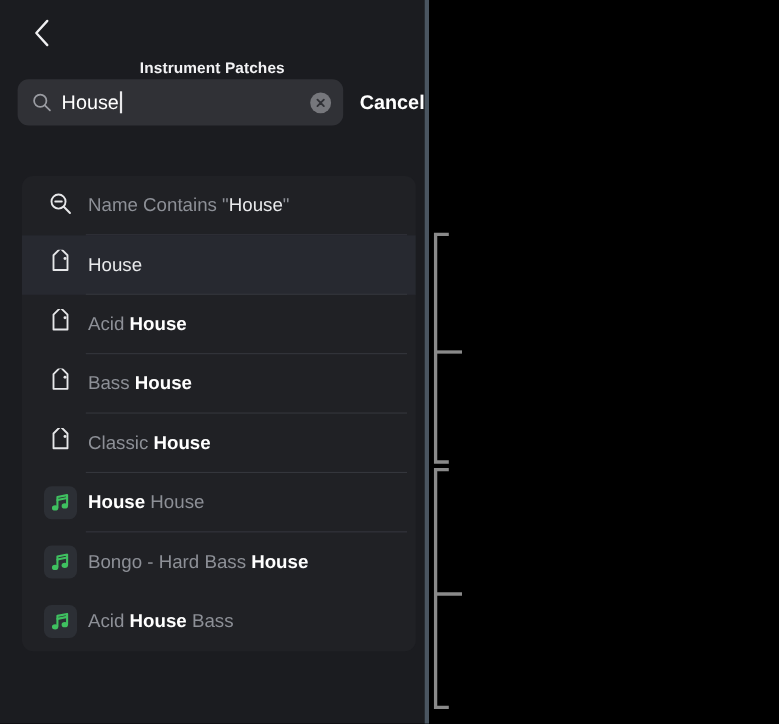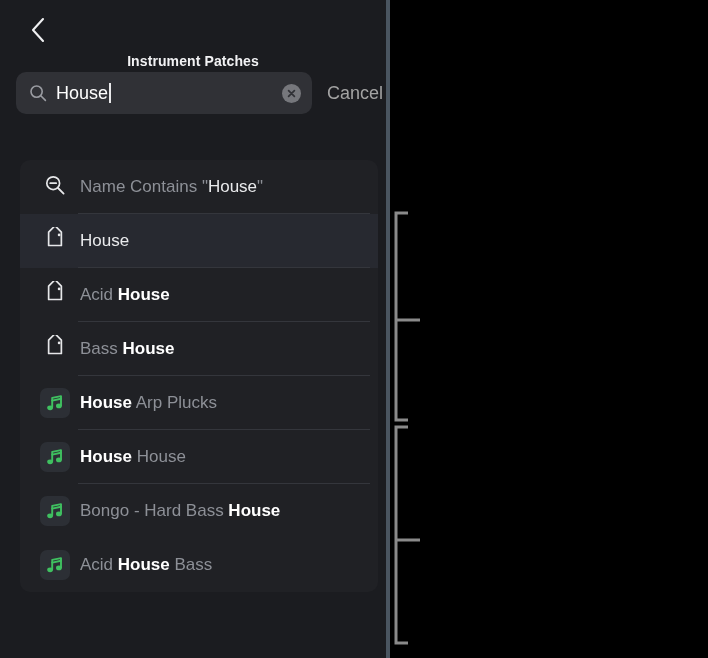--- a/index.html
+++ b/index.html
@@ -120,24 +120,25 @@
     border-radius: 50%;
     background: #76777c;
     margin-right: 11px;
     flex: none;
     display: flex;
     align-items: center;
     justify-content: center;
   }
   .cancel-btn {
     margin-left: 15px;
-    color: #a3a3a3;
+    color: #ffffff;
     font-size: 18px;
     white-space: nowrap;
     flex: none;
+    font-weight: bold;
   }
 
   
   .list {
     position: absolute;
     left: 20px;
     top: 160px;
     width: 358px;
     background: #202125;
     border-radius: 10px;
@@ -282,70 +283,66 @@
           <span><svg width="24" height="24" viewBox="0 0 24 24" fill="none" xmlns="http://www.w3.org/2000/svg">
               <path d="M12.4 2.6 L21.4 2.6 L21.4 11.6 L11.9 21.1 L2.9 12.1 Z" stroke="#e6e7e9" stroke-width="1.7" stroke-linejoin="round" transform="rotate(-45 12 12)"></path>
               <circle cx="16.1" cy="7.9" r="1.35" fill="#e6e7e9"></circle>
             </svg></span>
         </div>
         <div class="row-label"><span>Bass </span><b>House</b><span></span></div>
         <div class="sep"></div>
       </div>
       <div class="row">
         <div class="row-icon">
+          <span><svg width="24" height="24" viewBox="0 0 24 24" fill="none" xmlns="http://www.w3.org/2000/svg">
+              <path d="M12.4 2.6 L21.4 2.6 L21.4 11.6 L11.9 21.1 L2.9 12.1 Z" stroke="#e6e7e9" stroke-width="1.7" stroke-linejoin="round" transform="rotate(-45 12 12)"></path>
+              <circle cx="16.1" cy="7.9" r="1.35" fill="#e6e7e9"></circle>
+            </svg></span>
+        </div>
+        <div class="row-label"><span>Classic </span><b>House</b><span></span></div>
+        <div class="sep"></div>
+      </div>
+      <div class="row">
+        <div class="row-icon">
           <span class="note-chip">
             <svg width="16" height="17" viewBox="0 0 16 17" fill="none" xmlns="http://www.w3.org/2000/svg">
               <path d="M5.2 12.2 V2.9 L14 1.1 V10.4" stroke="#3fc060" stroke-width="1.9" stroke-linecap="round" stroke-linejoin="round"></path>
               <path d="M5.2 5.6 L14 3.8" stroke="#3fc060" stroke-width="1.9" stroke-linecap="round"></path>
               <ellipse cx="3.1" cy="12.8" rx="2.9" ry="2.4" fill="#3fc060"></ellipse>
               <ellipse cx="11.9" cy="10.9" rx="2.9" ry="2.4" fill="#3fc060"></ellipse>
             </svg>
           </span>
         </div>
-        <div class="row-label"><span></span><b>House</b><span> Arp Plucks</span></div>
+        <div class="row-label"><span></span><b>House</b><span> House</span></div>
         <div class="sep"></div>
       </div>
       <div class="row">
         <div class="row-icon">
           <span class="note-chip">
             <svg width="16" height="17" viewBox="0 0 16 17" fill="none" xmlns="http://www.w3.org/2000/svg">
               <path d="M5.2 12.2 V2.9 L14 1.1 V10.4" stroke="#3fc060" stroke-width="1.9" stroke-linecap="round" stroke-linejoin="round"></path>
               <path d="M5.2 5.6 L14 3.8" stroke="#3fc060" stroke-width="1.9" stroke-linecap="round"></path>
               <ellipse cx="3.1" cy="12.8" rx="2.9" ry="2.4" fill="#3fc060"></ellipse>
               <ellipse cx="11.9" cy="10.9" rx="2.9" ry="2.4" fill="#3fc060"></ellipse>
             </svg>
           </span>
         </div>
-        <div class="row-label"><span></span><b>House</b><span> House</span></div>
-        <div class="sep"></div>
+        <div class="row-label"><span>Bongo - Hard Bass </span><b>House</b><span></span></div>
       </div>
       <div class="row">
         <div class="row-icon">
           <span class="note-chip">
             <svg width="16" height="17" viewBox="0 0 16 17" fill="none" xmlns="http://www.w3.org/2000/svg">
               <path d="M5.2 12.2 V2.9 L14 1.1 V10.4" stroke="#3fc060" stroke-width="1.9" stroke-linecap="round" stroke-linejoin="round"></path>
               <path d="M5.2 5.6 L14 3.8" stroke="#3fc060" stroke-width="1.9" stroke-linecap="round"></path>
               <ellipse cx="3.1" cy="12.8" rx="2.9" ry="2.4" fill="#3fc060"></ellipse>
               <ellipse cx="11.9" cy="10.9" rx="2.9" ry="2.4" fill="#3fc060"></ellipse>
             </svg>
           </span>
         </div>
-        <div class="row-label"><span>Bongo - Hard Bass </span><b>House</b><span></span></div>
-      </div>
-      <div class="row">
-        <div class="row-icon">
-          <span class="note-chip">
-            <svg width="16" height="17" viewBox="0 0 16 17" fill="none" xmlns="http://www.w3.org/2000/svg">
-              <path d="M5.2 12.2 V2.9 L14 1.1 V10.4" stroke="#3fc060" stroke-width="1.9" stroke-linecap="round" stroke-linejoin="round"></path>
-              <path d="M5.2 5.6 L14 3.8" stroke="#3fc060" stroke-width="1.9" stroke-linecap="round"></path>
-              <ellipse cx="3.1" cy="12.8" rx="2.9" ry="2.4" fill="#3fc060"></ellipse>
-              <ellipse cx="11.9" cy="10.9" rx="2.9" ry="2.4" fill="#3fc060"></ellipse>
-            </svg>
-          </span>
-        </div>
         <div class="row-label"><span>Acid </span><b>House</b><span> Bass</span></div>
         <div class="sep"></div>
       </div>
     </div>
 </div>
 
 <div class="panel-edge"></div>
 
 <svg class="brackets" id="bracket-layer" xmlns="http://www.w3.org/2000/svg">
     <path d="M408 213 H396 V420 H408" stroke="#8a8a8a" stroke-width="3" fill="none"></path>

